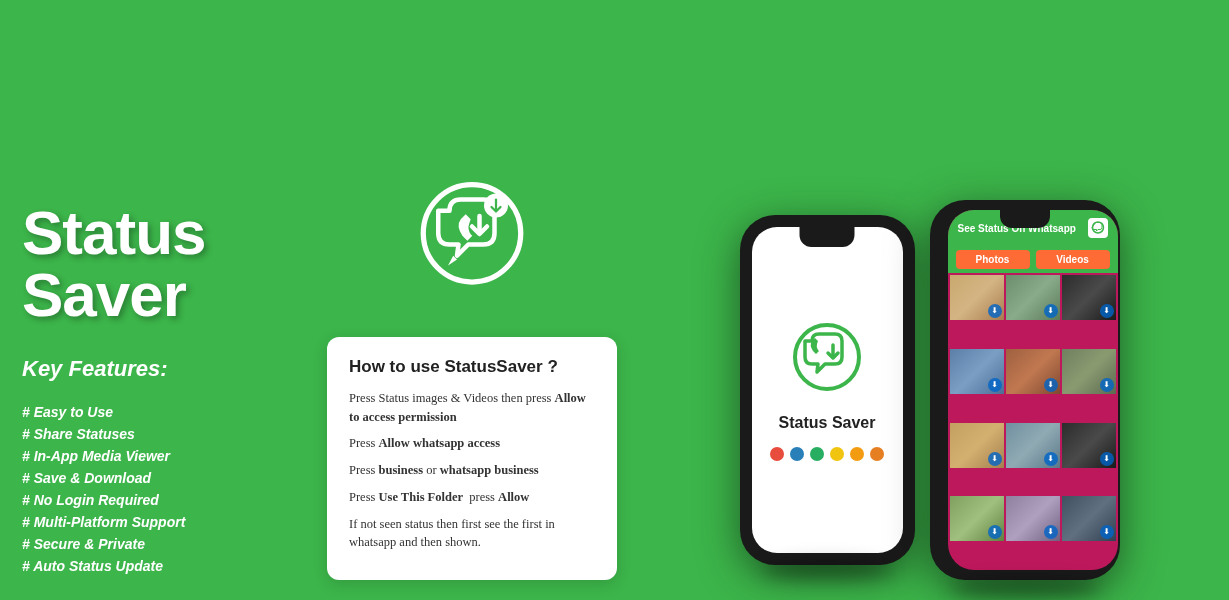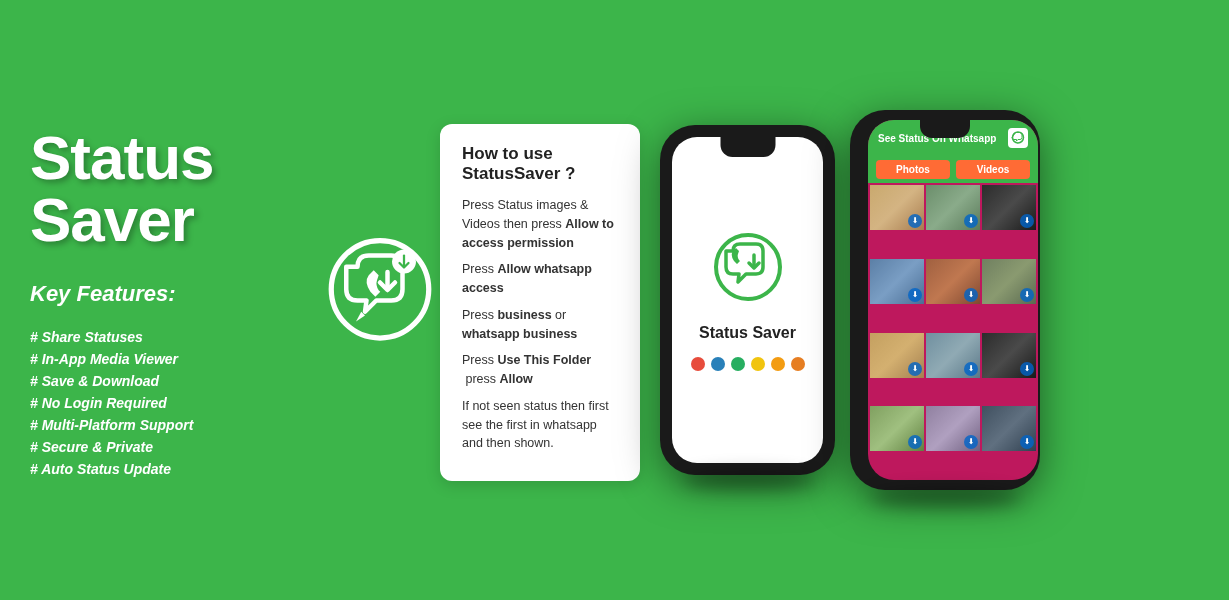--- a/index.html
+++ b/index.html
@@ -7,27 +7,27 @@
     body {
       width: 1229px;
       height: 600px;
       background-color: #3cb54a;
       font-family: Arial, sans-serif;
       overflow: hidden;
       position: relative;
     }
 
     .main-container {
-      width: 1039px;
+      width: 1229px;
       height: 600px;
       background-color: #3cb54a;
       position: relative;
       display: flex;
-      align-items: center;
-      padding: 20px 30px;
+      align-items: flex-end;
+      padding: 20px 22px;
     }
 
     
     .left-section {
       width: 280px;
       flex-shrink: 0;
       padding-top: 10px;
     }
 
     .app-title {
@@ -62,21 +62,21 @@
       font-style: italic;
       margin-bottom: 6px;
       font-family: Arial, sans-serif;
     }
 
     
     .middle-section {
       width: 320px;
       flex-shrink: 0;
       display: flex;
-      flex-direction: row;
+      flex-direction: column;
       align-items: center;
       padding-top: 5px;
       margin-left: 10px;
     }
 
     
     .whatsapp-icon-container {
       width: 160px;
       height: 160px;
       margin-bottom: 20px;
@@ -99,20 +99,21 @@
       font-weight: bold;
       color: #222;
       margin-bottom: 12px;
     }
 
     .card-text {
       font-size: 12.5px;
       color: #333;
       line-height: 1.5;
       margin-bottom: 8px;
+      font-family: Liberation Serif, serif;
     }
 
     .card-text strong {
       font-weight: bold;
     }
 
     
     .phones-section {
       display: flex;
       align-items: center;
@@ -334,20 +335,21 @@
 <body>
 
 <div class="main-container">
 
   <div class="left-section">
     <h1 class="app-title">Status Saver</h1>
 
     <div>
       <div class="key-features-title">Key Features:</div>
       <ul class="feature-list">
+        <li class="feature-item"><span># Easy to Use</span></li>
         <li class="feature-item"><span># Share Statuses</span></li>
         <li class="feature-item"><span># In-App Media Viewer</span></li>
         <li class="feature-item"><span># Save &amp; Download</span></li>
         <li class="feature-item"><span># No Login Required</span></li>
         <li class="feature-item"><span># Multi-Platform Support</span></li>
         <li class="feature-item"><span># Secure &amp; Private</span></li>
         <li class="feature-item"><span># Auto Status Update</span></li>
       </ul>
     </div>
   </div>

